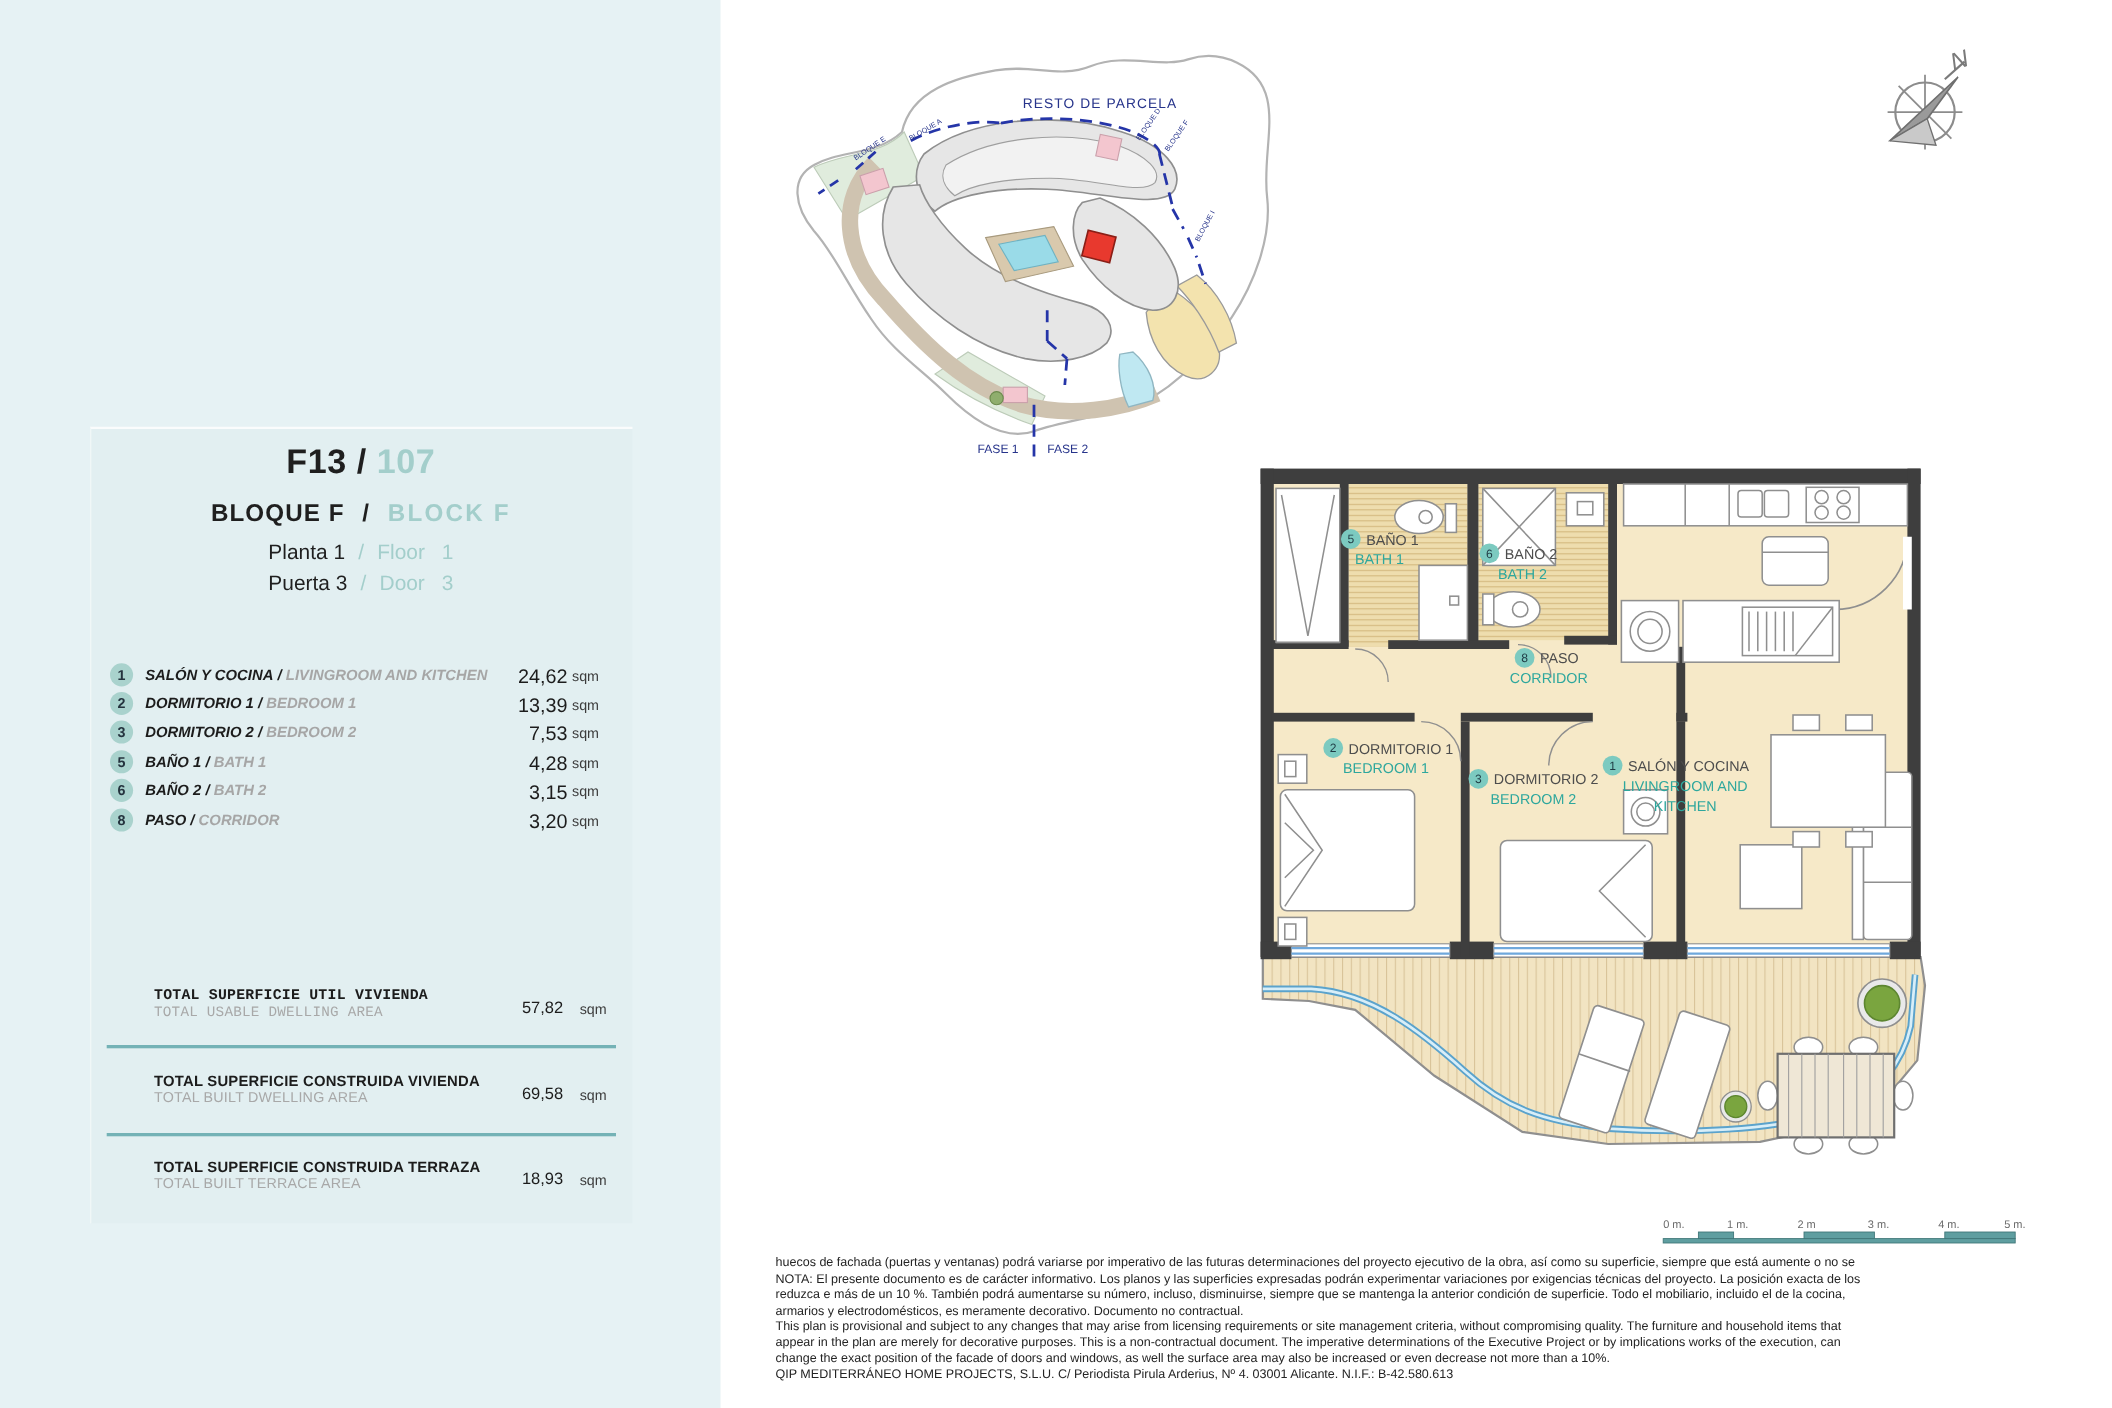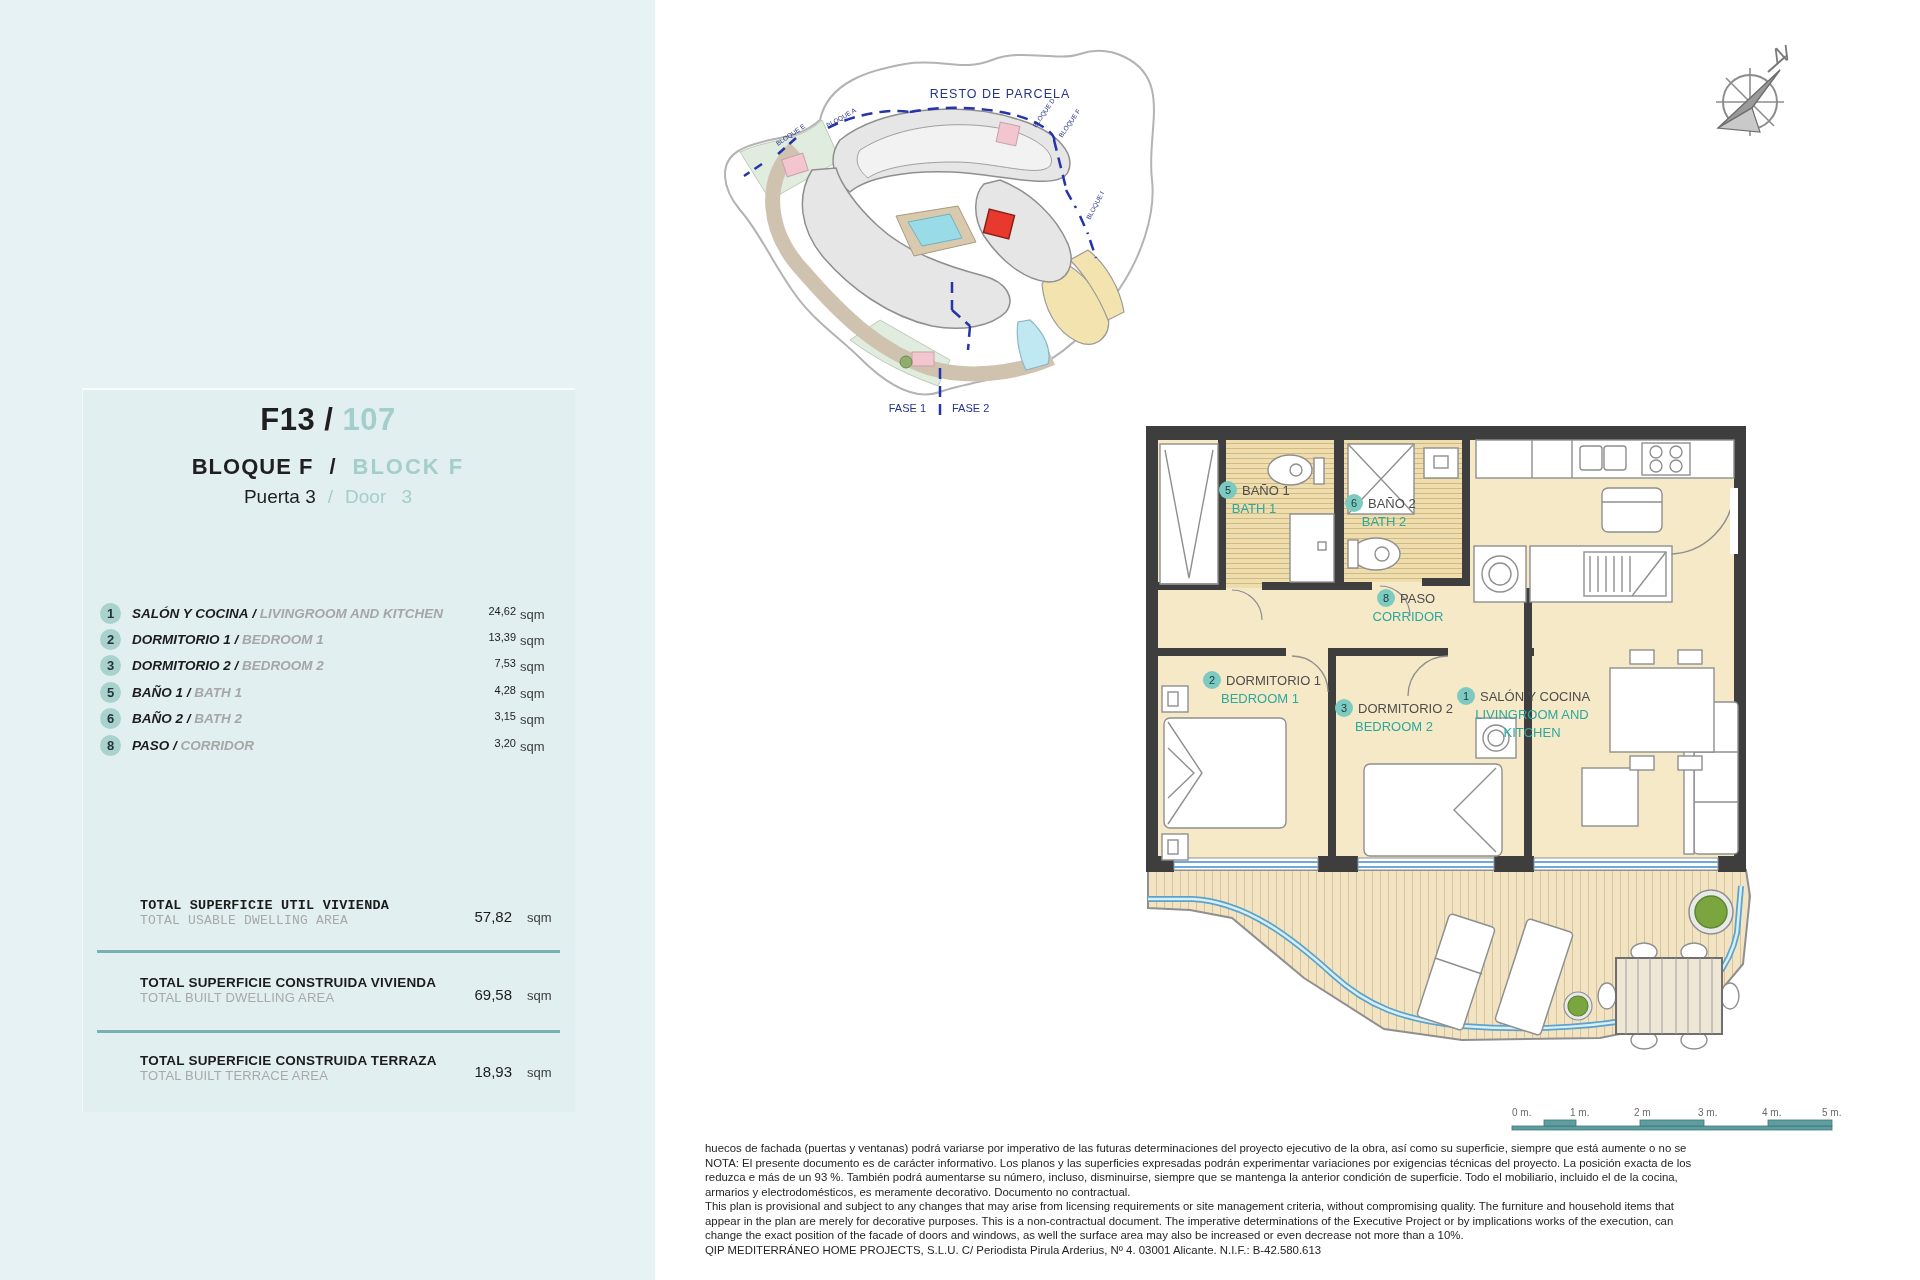--- a/index.html
+++ b/index.html
@@ -22,21 +22,21 @@
   .h3 .en{color:#a3cecb;word-spacing:10px;padding-left:12px;}
   
   .rooms{left:82px;top:0px;width:492px;}
   .rrow{position:absolute;left:0;width:492px;height:22px;}
   .badge{position:absolute;left:18px;top:0px;width:21px;height:21px;border-radius:50%;
          background:#a9d2cd;color:#24333e;font-size:13px;font-weight:bold;
          text-align:center;line-height:21px;}
   .rlab{position:absolute;left:50px;top:3px;font-size:13.5px;white-space:nowrap;font-style:italic;}
   .rlab b{font-weight:bold;color:#1c1c1c;}
   .rlab .gray{color:#a6a6a6;font-weight:bold;}
-  .rval{position:absolute;right:58px;top:2px;font-size:11px;color:#1c1c1c;text-align:right;width:70px;}
+  .rval{position:absolute;right:58px;top:2px;font-size:18px;color:#1c1c1c;text-align:right;width:70px;}
   .runit{position:absolute;left:438px;top:4px;font-size:13px;color:#3c3c3c;}
   
   .tot-es{font-size:13.5px;font-weight:bold;color:#1c1c1c;letter-spacing:.2px;}
   .tot-en{font-size:13px;color:#a8a8a8;margin-top:0;letter-spacing:.2px;}
   .tval{position:absolute;font-size:15px;color:#1c1c1c;width:80px;text-align:right;}
   .tunit{position:absolute;font-size:13px;color:#3c3c3c;}
   .divider{position:absolute;height:2.5px;background:#74b2b6;}
   
   .notes{left:705px;top:1141px;width:1160px;font-size:11.4px;line-height:14.5px;color:#242424;}
   .notes div{white-space:nowrap;}
@@ -44,20 +44,21 @@
 </style>
 </head>
 <body>
 
 <div class="abs leftbg"></div>
 <div class="abs panel"></div>
 
 <div class="abs hdr">
   <div class="h1"><span>F13</span> <span>/</span> <span class="teal">107</span></div>
   <div class="h2"><span>BLOQUE F</span><span class="sep">/</span><span class="teal">BLOCK F</span></div>
+  <div class="h3"><span class="es">Planta 1</span><span class="en">/</span><span class="en">Floor  1</span></div>
   <div class="h3" style="margin-top:6px;"><span class="es">Puerta 3</span><span class="en">/</span><span class="en">Door  3</span></div>
 </div>
 
 <div class="abs rooms">
   <div class="rrow" style="top:603px;">
     <span class="badge">1</span>
     <span class="rlab"><b>SALÓN Y COCINA</b><b>&nbsp;</b><b>/</b> <span class="gray">LIVINGROOM AND KITCHEN</span></span>
     <span class="rval">24,62</span>
     <span class="runit">sqm</span>
   </div>
@@ -452,19 +453,19 @@
     <text x="128" y="11">2 m</text>
     <text x="192" y="11">3 m.</text>
     <text x="256" y="11">4 m.</text>
     <text x="316" y="11">5 m.</text>
   </g>
 </svg>
 
 <div class="abs notes">
   <div>huecos de fachada (puertas y ventanas) podrá variarse por imperativo de las futuras determinaciones del proyecto ejecutivo de la obra, así como su superficie, siempre que está aumente o no se</div>
   <div>NOTA: El presente documento es de carácter informativo. Los planos y las superficies expresadas podrán experimentar variaciones por exigencias técnicas del proyecto. La posición exacta de los</div>
-  <div>reduzca e más de un 93 %. También podrá aumentarse su número, incluso, disminuirse, siempre que se mantenga la anterior condición de superficie. Todo el mobiliario, incluido el de la cocina,</div>
+  <div>reduzca e más de un 10 %. También podrá aumentarse su número, incluso, disminuirse, siempre que se mantenga la anterior condición de superficie. Todo el mobiliario, incluido el de la cocina,</div>
   <div>armarios y electrodomésticos, es meramente decorativo. Documento no contractual.</div>
   <div>This plan is provisional and subject to any changes that may arise from licensing requirements or site management criteria, without compromising quality. The furniture and household items that</div>
   <div>appear in the plan are merely for decorative purposes. This is a non-contractual document. The imperative determinations of the Executive Project or by implications works of the execution, can</div>
   <div>change the exact position of the facade of doors and windows, as well the surface area may also be increased or even decrease not more than a 10%.</div>
   <div>QIP MEDITERRÁNEO HOME PROJECTS, S.L.U. C/ Periodista Pirula Arderius, Nº 4. 03001 Alicante. N.I.F.: B-42.580.613</div>
 </div>
 
 </body></html>

